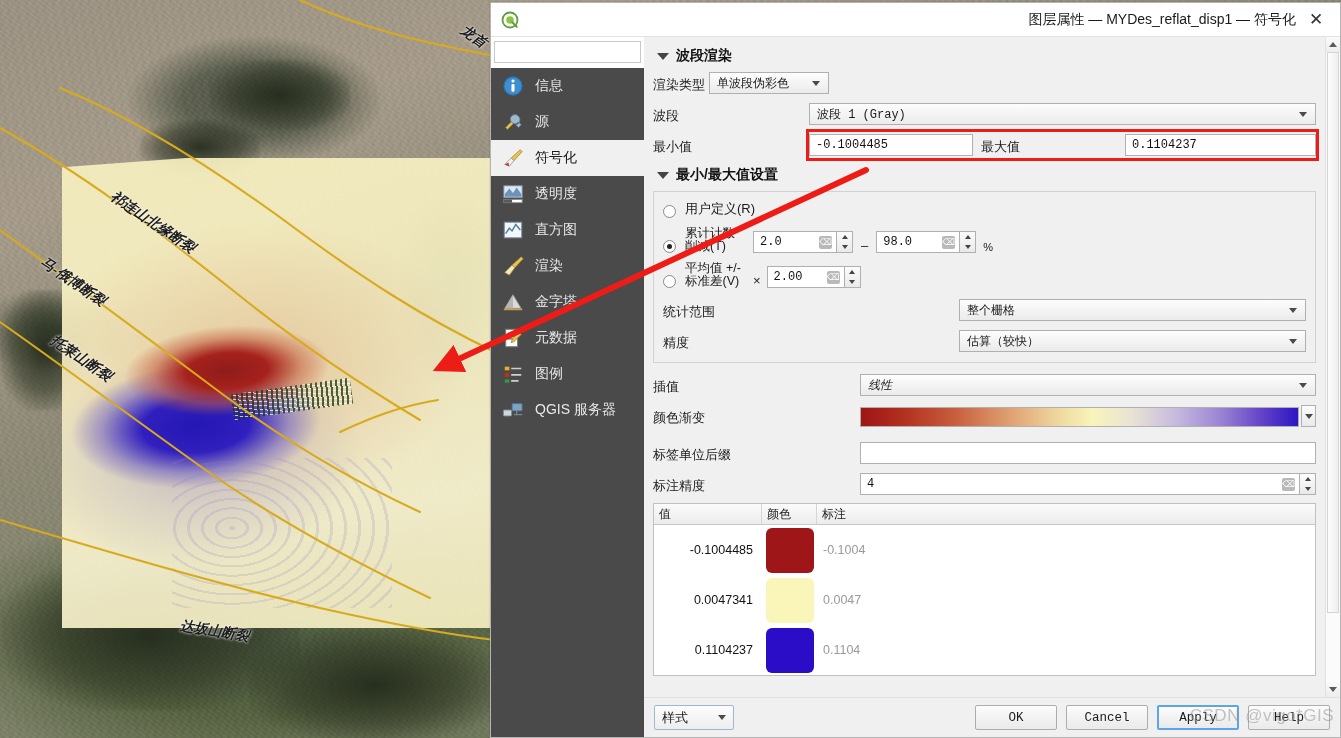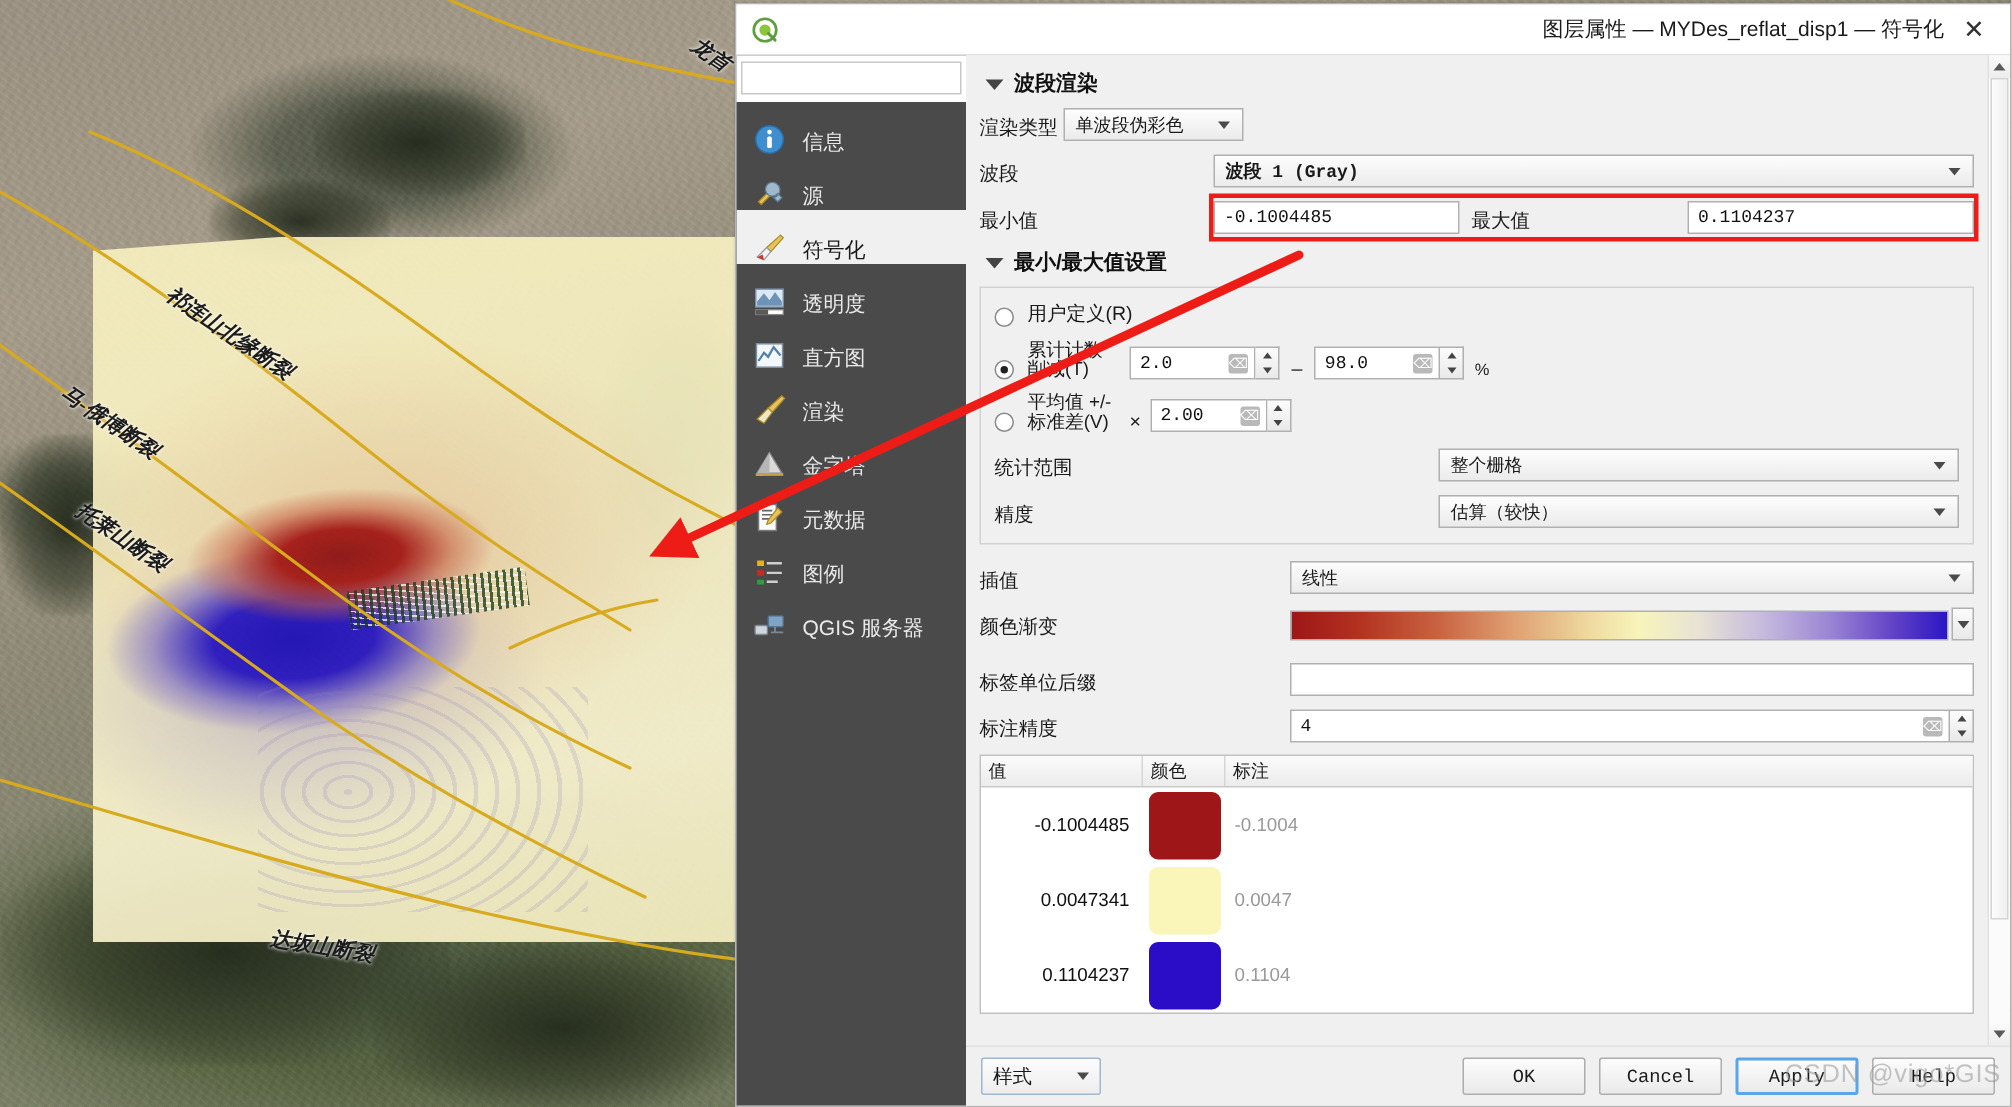--- a/index.html
+++ b/index.html
@@ -119,21 +119,21 @@
   .search-box {
     display: flex; align-items: center; height: 22px;
     background: #fff; border: 1px solid #c8c8c8; padding: 0 5px;
   }
   .search-box input {
     border: none; outline: none; flex: 1 1 auto; font-size: 12px;
     background: transparent; color: #222; padding-left: 4px;
   }
   .nav-list { flex: 1 1 auto; overflow: hidden; }
   .nav-item {
-    display: flex; align-items: flex-end; height: 36px;
+    display: flex; align-items: center; height: 36px;
     padding-left: 11px; gap: 11px; color: #e8e8e8; font-size: 14px;
     cursor: pointer;
   }
   .nav-item.selected { background: #f0f0f0; color: #1a1a1a; }
   .nav-ico { width: 22px; height: 22px; flex: 0 0 auto; }
 
   
   .content-area { flex: 1 1 auto; display: flex; flex-direction: column; min-width: 0; background: #f0f0f0; }
   .scroll-region { flex: 1 1 auto; display: flex; min-height: 0; }
   .scroll-inner { flex: 1 1 auto; padding: 8px 9px 0 9px; overflow: hidden; min-width: 0; }
@@ -420,21 +420,21 @@
             <div class="row" style="margin-bottom:9px;">
               <div class="lbl" style="width:56px;">渲染类型</div>
               <div class="combo" style="width:120px;">
                 <span class="cval">单波段伪彩色</span>
                 <span class="caret"></span>
               </div>
             </div>
 
             <div class="row" style="margin-bottom:9px;">
               <div class="lbl" style="width:156px;">波段</div>
-              <div class="combo" style="flex:1 1 auto;font-weight:bold;">
+              <div class="combo" style="flex:1 1 auto;">
                 <span class="cval" style="font-family:'Liberation Mono','DejaVu Sans Mono',monospace;">波段 1 (Gray)</span>
                 <span class="caret"></span>
               </div>
             </div>
 
             <div class="row" style="margin-bottom:9px; position:relative;">
               <div class="lbl" style="width:156px;">最小值</div>
               <div class="tinput" style="width:164px;">
                 <span class="tv">-0.1004485</span>
               </div>
@@ -525,21 +525,21 @@
                 <div class="lbl" style="width:296px;">精度</div>
                 <div class="combo" style="flex:1 1 auto;">
                   <span class="cval">估算（较快）</span>
                   <span class="caret"></span>
                 </div>
               </div>
             </div>
 
             <div class="row" style="margin-top:11px; margin-bottom:9px;">
               <div class="lbl" style="width:207px;">插值</div>
-              <div class="combo" style="flex:1 1 auto;">
+              <div class="combo" style="flex:1 1 auto;font-style:italic;">
                 <span class="cval">线性</span>
                 <span class="caret"></span>
               </div>
             </div>
 
             <div class="row" style="margin-bottom:15px;">
               <div class="lbl" style="width:207px;">颜色渐变</div>
               <div class="ramp-bar"></div>
               <div class="ramp-drop">
                   <span class="caret" style="margin:0;"></span>

